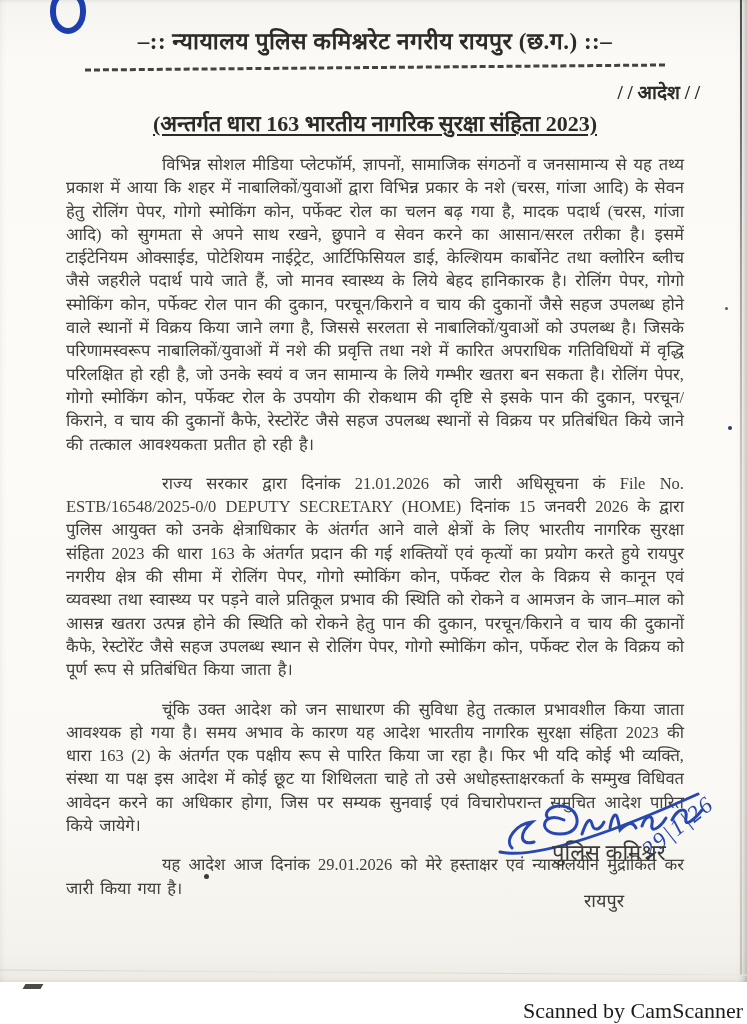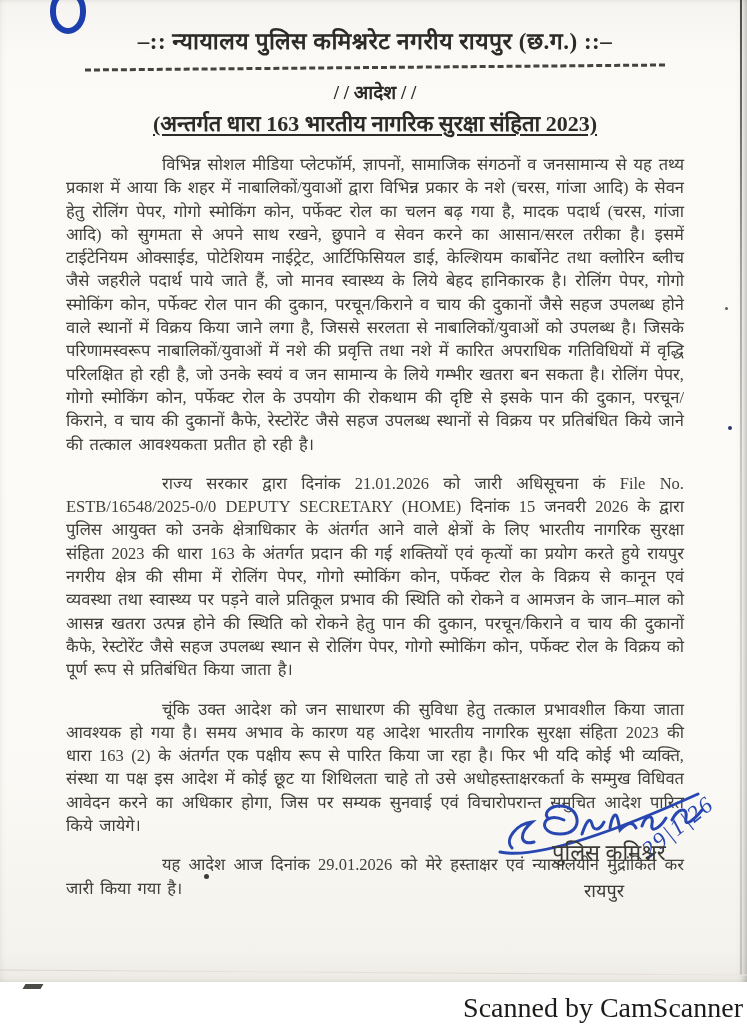--- a/index.html
+++ b/index.html
@@ -56,21 +56,21 @@
     font-size: 23px; font-weight: bold; color: #2d2b27;
     letter-spacing: .5px;
     margin: 0 0 10px 0;
   }
   .divider {
     width: 580px; margin: 0 auto 10px auto;
     border-top: 3px dashed #45433e;
     transform: rotate(-0.5deg);
   }
   .order-heading {
-    text-align: center; font-size: 19px; font-weight: bold; color: #2d2b27;
+    text-align: right; font-size: 19px; font-weight: bold; color: #2d2b27;
     margin: 0 0 2px 0;
   }
   .order-subheading {
     text-align: center; font-size: 22px; font-weight: bold; color: #2d2b27;
     text-decoration: underline; text-underline-offset: 3px;
     margin: 0 0 8px 0;
   }
   .body-text p {
     margin: 16px;
     font-size: 16.5px; line-height: 23.3px;
@@ -87,28 +87,28 @@
     position: absolute; left: 196px; top: 26px;
     transform: rotate(-38deg);
     font-size: 23px; font-style: italic; color: #2847b0;
     letter-spacing: 2px; white-space: nowrap;
   }
   .sig-designation {
     position: absolute; left: 112px; top: 48px;
     font-size: 22px; color: #3c3a35; white-space: nowrap;
   }
   .sig-place {
-    position: absolute; left: 144px; top: 90px;
+    position: absolute; left: 144px; top: 100px;
     font-size: 18px; color: #3c3a35; white-space: nowrap;
   }
 
   
   .scan-footer {
     position: absolute; right: 4px; bottom: 0px;
-    font-size: 28px; color: #1c1b19;
+    font-size: 22px; color: #1c1b19;
     font-family: "Liberation Serif", "DejaVu Serif", serif;
   }
 </style>
 </head>
 <body>
 
 <div class="stage">
 
   <div class="paper">
 

